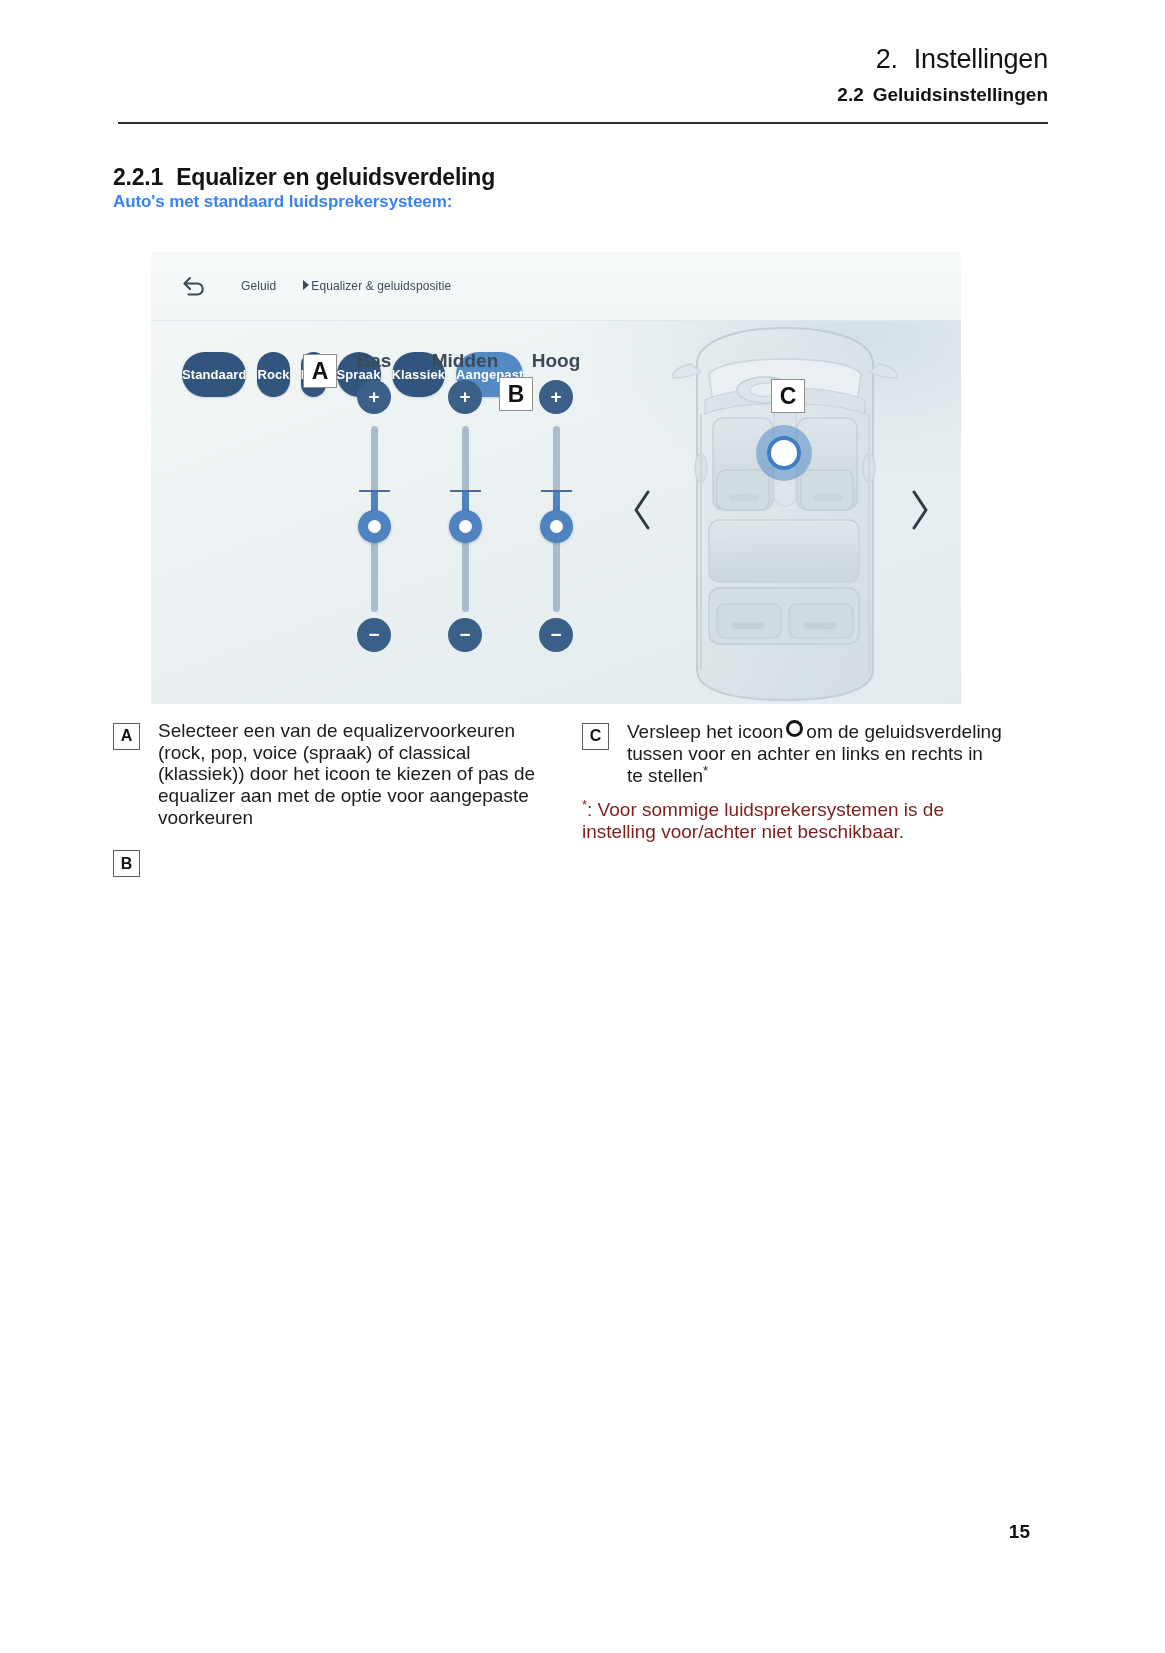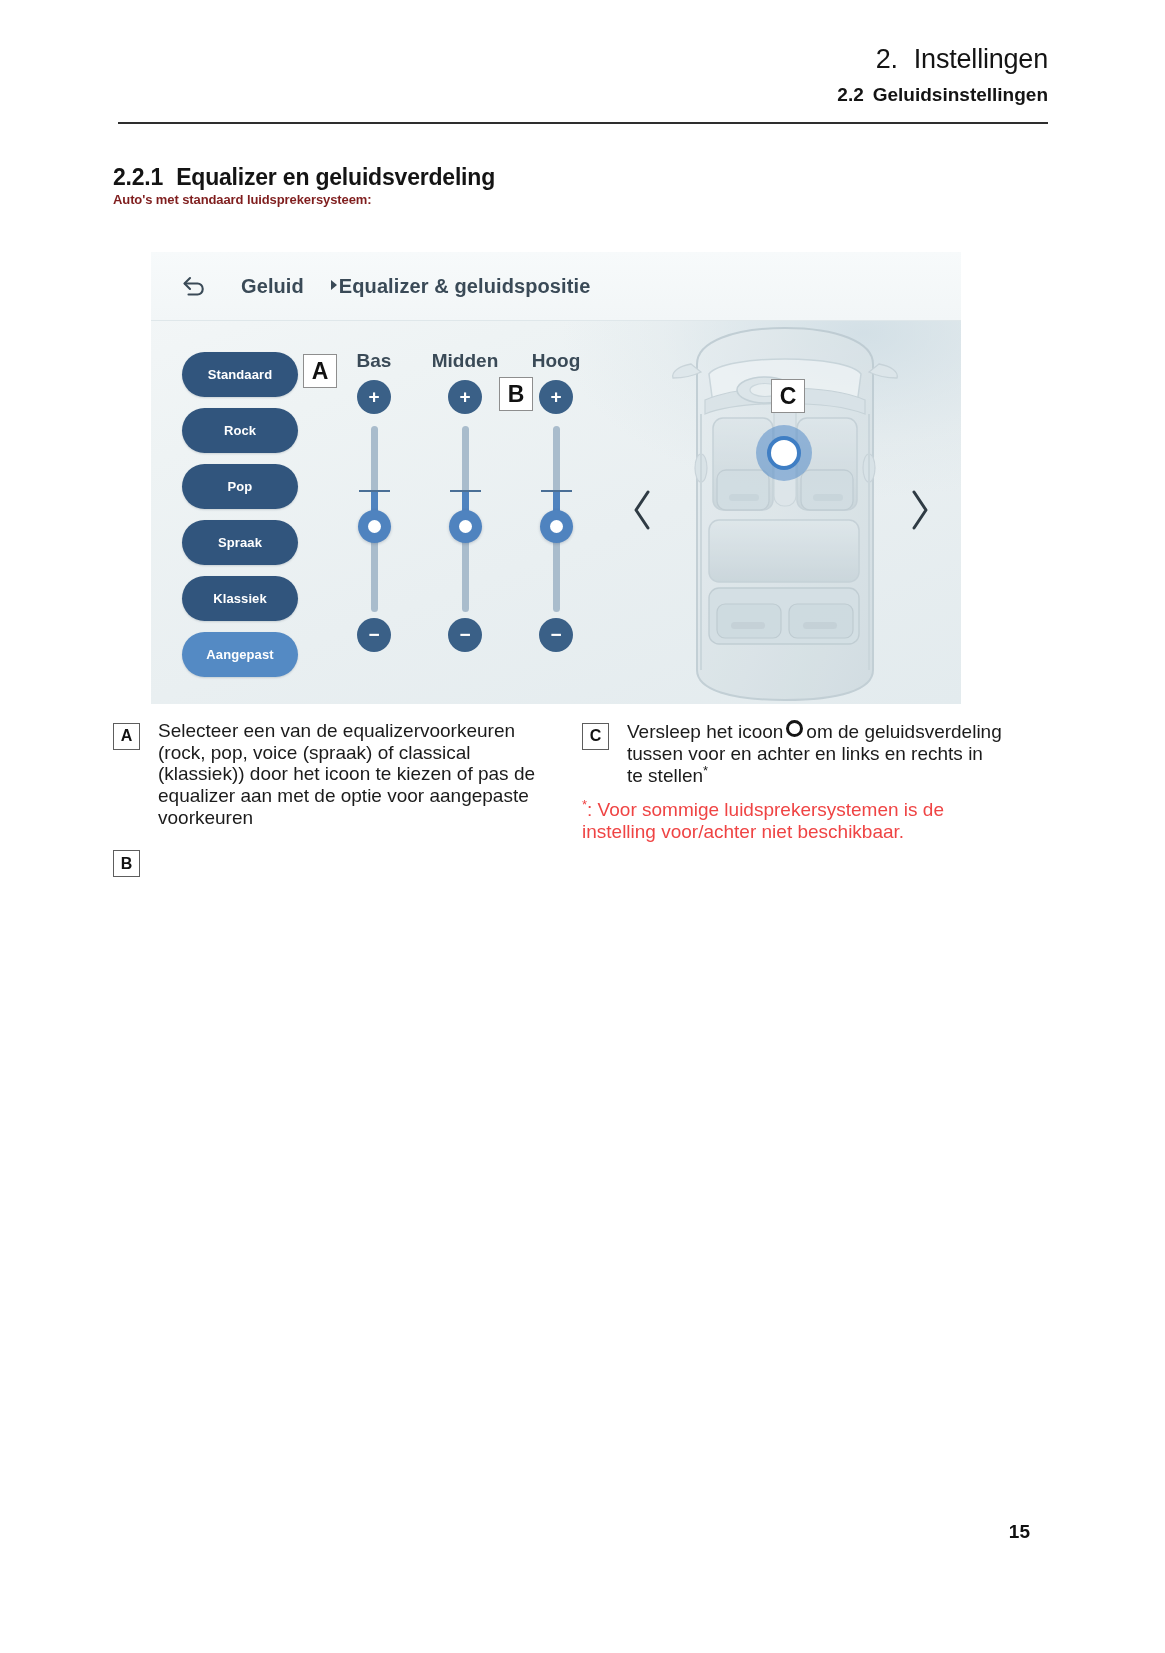--- a/index.html
+++ b/index.html
@@ -61,23 +61,23 @@
     font-weight: bold;
     color: #141414;
     letter-spacing: -0.2px;
     margin-top: 22px;
   }
   .subsection-num { margin-right: 13px; }
   .lead-text {
     position: absolute;
     left: 113px;
     top: 192px;
-    font-size: 13px;
-    font-weight: bold;
-    color: #7f1d1d;
+    font-size: 17px;
+    font-weight: bold;
+    color: #3b82f6;
     letter-spacing: -0.1px;
   }
 
   
   .figure {
     position: absolute;
     left: 151px;
     top: 252px;
     width: 810px;
     height: 452px;
@@ -95,42 +95,42 @@
     border-bottom: 1px solid #dfe7ea;
     display: flex;
     align-items: center;
   }
   .back-icon {
     margin-left: 30px;
     width: 26px; height: 26px;
     display: flex; align-items: center; justify-content: center;
   }
   .crumb {
-    font-size: 20px;
-    font-weight: bold;
+    font-size: 12px;
+    font-weight: normal;
     color: #3a4a57;
     letter-spacing: 0.1px;
   }
   .crumb-1 { margin-left: 34px; }
   .crumb-sep {
     margin-left: 26px;
     color: #3a4a57;
     font-size: 12px;
     line-height: 1;
   }
   .crumb-2 { }
 
   
   .preset-col {
     position: absolute;
     left: 31px;
     top: 100px;
     width: 116px;
     display: flex;
-    flex-direction: column;
+    flex-direction: row;
     gap: 11px;
   }
   .preset-btn {
     height: 45px;
     border-radius: 24px;
     background: #31557d;
     color: #ffffff;
     font-size: 13px;
     font-weight: bold;
     display: flex;
@@ -327,21 +327,21 @@
     border-radius: 50%;
     border: 3px solid #151515;
     background: #ffffff;
     vertical-align: 1px;
     margin: 0 3px;
   }
   .sup { font-size: 13px; vertical-align: super; }
   .footnote {
     font-size: 19px;
     line-height: 1.14;
-    color: #ef4444;
+    color: #7f1d1d;
     margin-top: -8px;
   }
 
   
   .page-num {
     position: absolute;
     left: 0;
     top: 1497px;
     width: 1030px;
     text-align: right;

